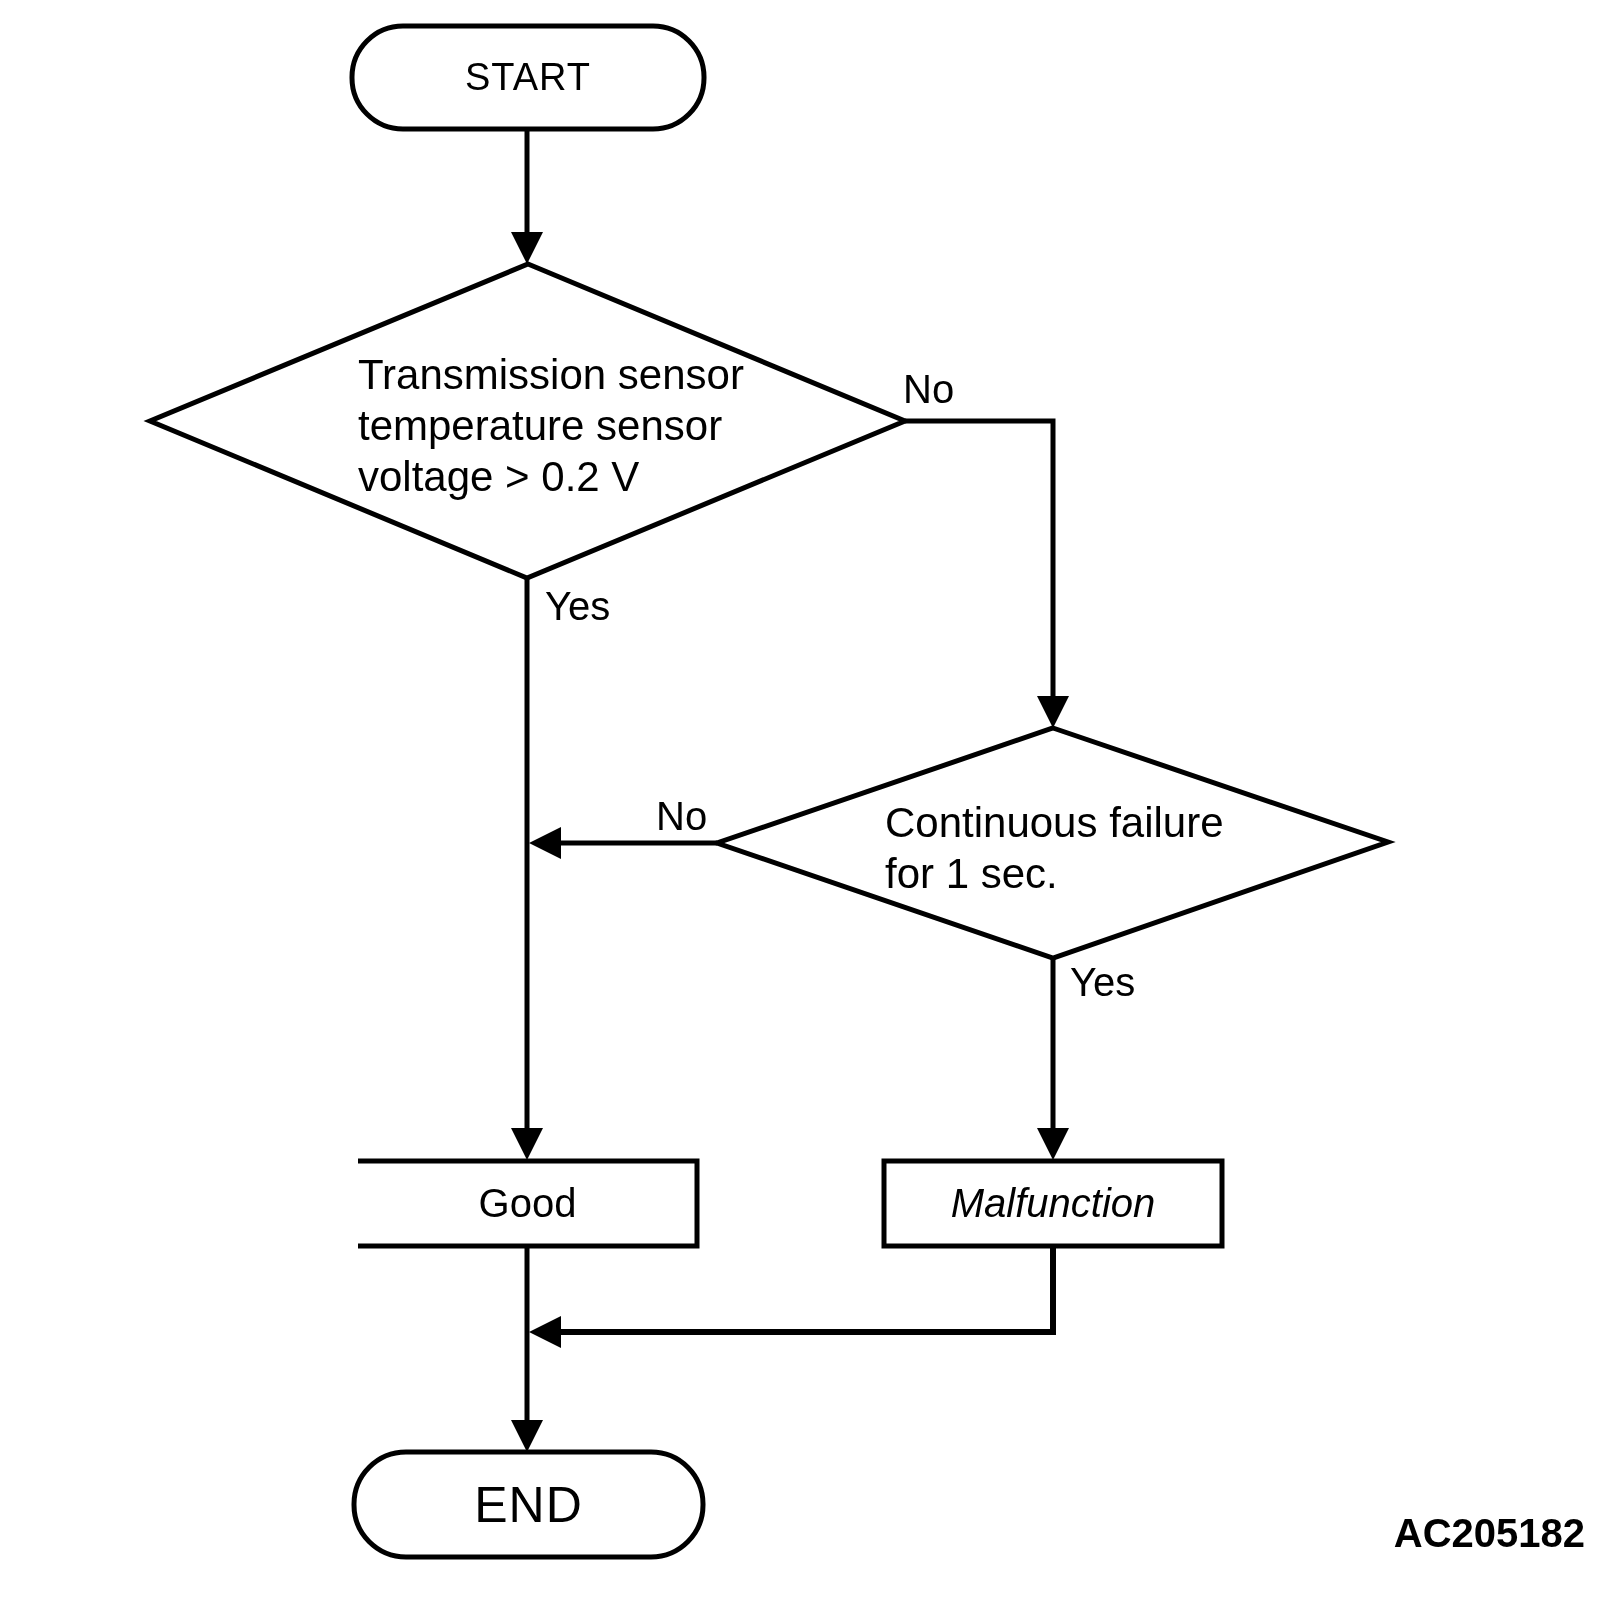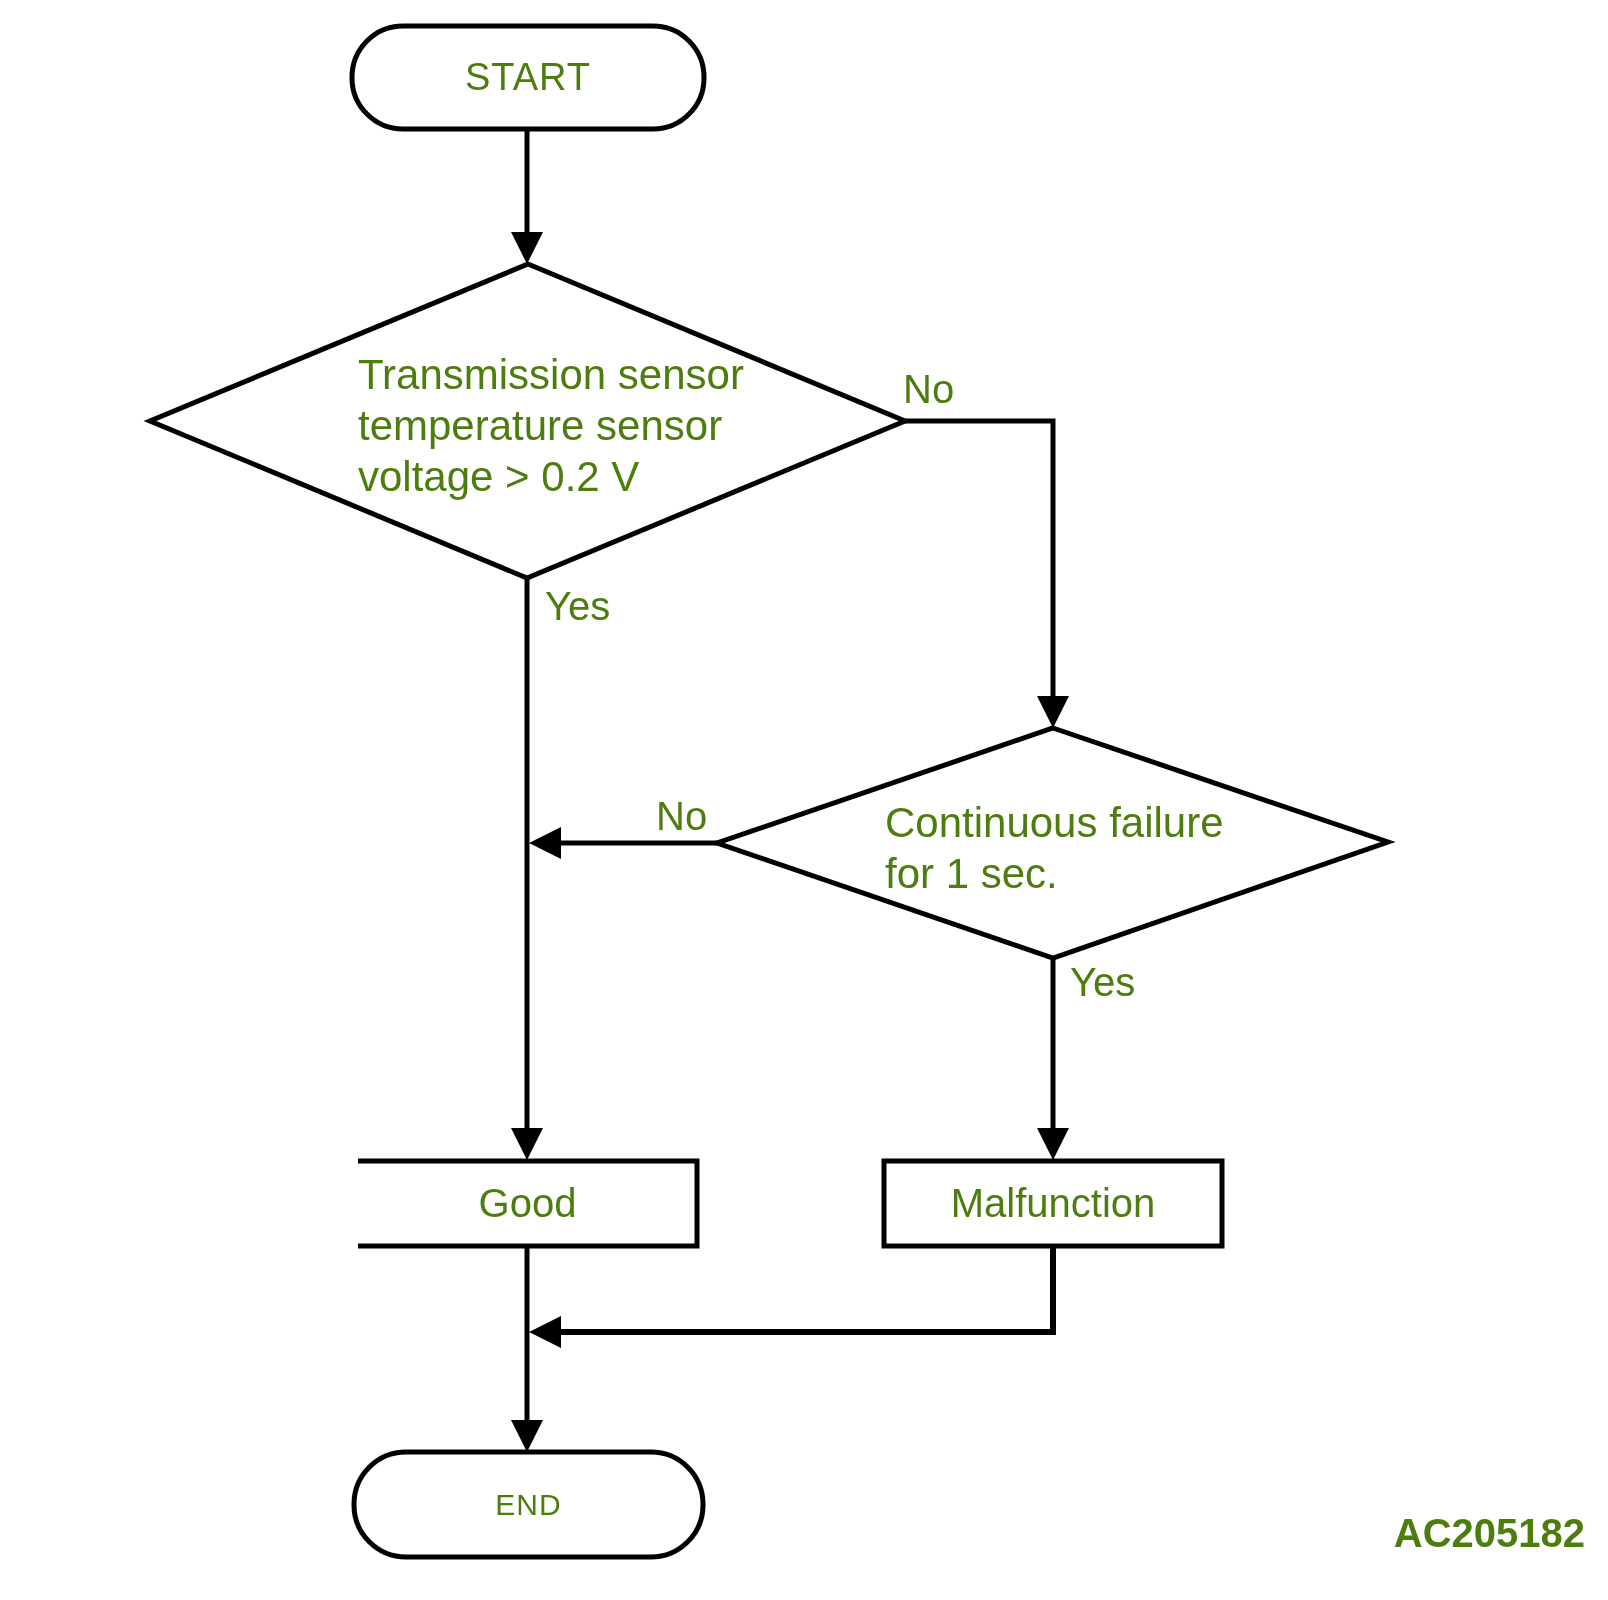--- a/index.html
+++ b/index.html
@@ -15,39 +15,39 @@
     overflow: hidden;
     font-family: "Liberation Sans", sans-serif;
   }
   #flow-svg {
     position: absolute;
     left: 0;
     top: 0;
   }
   .lbl {
     position: absolute;
-    color: #4d7c0f;
+    color: #000000;
     white-space: nowrap;
     font-family: "Liberation Sans", sans-serif;
   }
   .center-box {
     display: flex;
     align-items: center;
     justify-content: center;
   }
   #start-label   { left: 352px; top: 26px;  width: 352px; height: 103px; font-size: 38px; letter-spacing: 1px; }
   #d1-text      { left: 358px; top: 349px; font-size: 42px; line-height: 51px; }
   #no1-label    { left: 903px; top: 367px; font-size: 40px; }
   #yes1-label   { left: 545px; top: 584px; font-size: 40px; }
   #d2-text      { left: 885px; top: 797px; font-size: 42px; line-height: 51px; }
   #no2-label    { left: 656px; top: 794px; font-size: 40px; }
   #yes2-label   { left: 1070px; top: 960px; font-size: 40px; }
   #good-label   { left: 358px; top: 1161px; width: 339px; height: 85px; font-size: 40px; }
-  #malf-label   { left: 884px; top: 1161px; width: 338px; height: 85px; font-size: 40px; }
-  #end-label    { left: 354px; top: 1452px; width: 349px; height: 105px; font-size: 30px; letter-spacing: 1px; }
+  #malf-label   { left: 884px; top: 1161px; width: 338px; height: 85px; font-size: 40px; font-style: italic; }
+  #end-label    { left: 354px; top: 1452px; width: 349px; height: 105px; font-size: 50px; letter-spacing: 1px; }
   #figure-id    { left: 1285px; top: 1511px; width: 300px; text-align: right; font-size: 40px; font-weight: bold; }
 </style>
 </head>
 <body>
 
 <div id="canvas">
 
   <svg id="flow-svg" width="1608" height="1600" viewBox="0 0 1608 1600">
 
     <rect x="352" y="26" width="352" height="103" rx="51" ry="51" fill="#ffffff" stroke="#000000" stroke-width="5"></rect>

